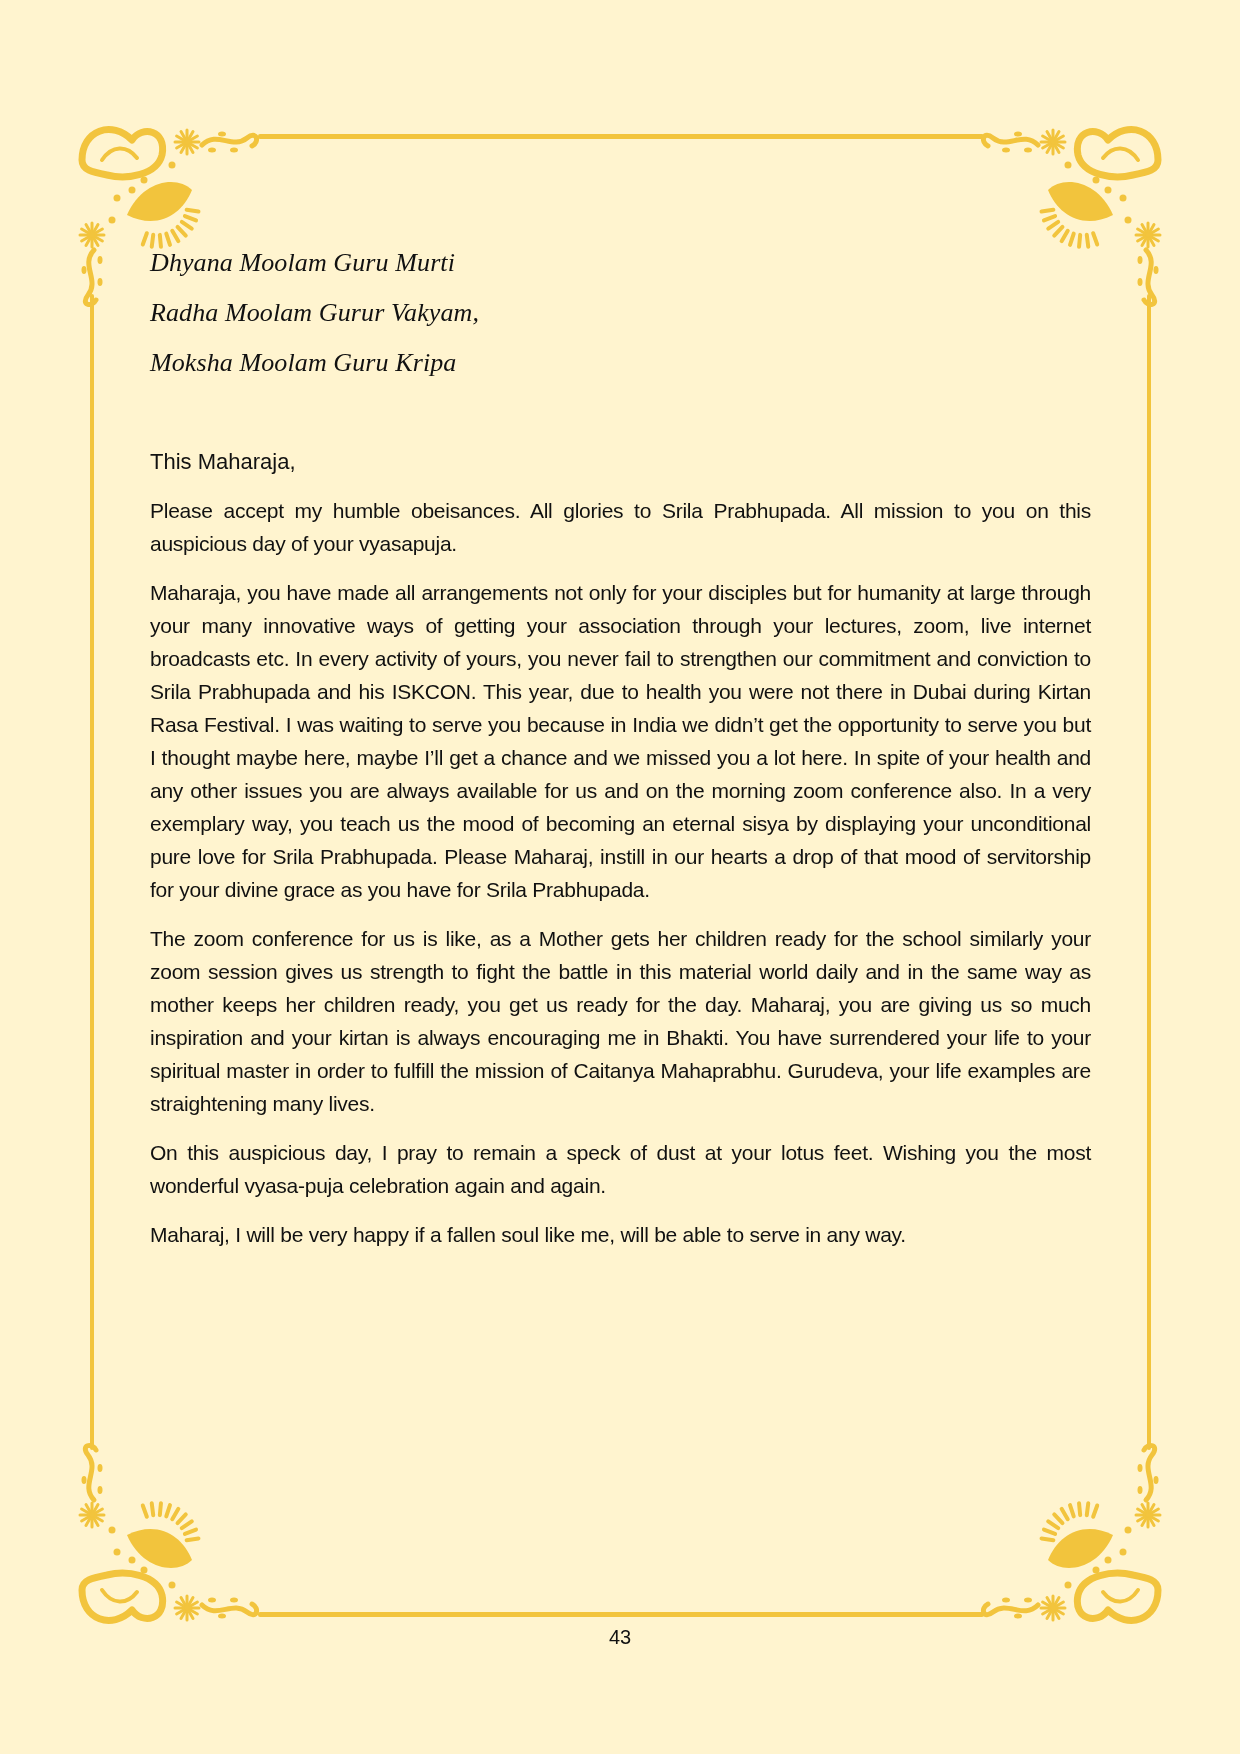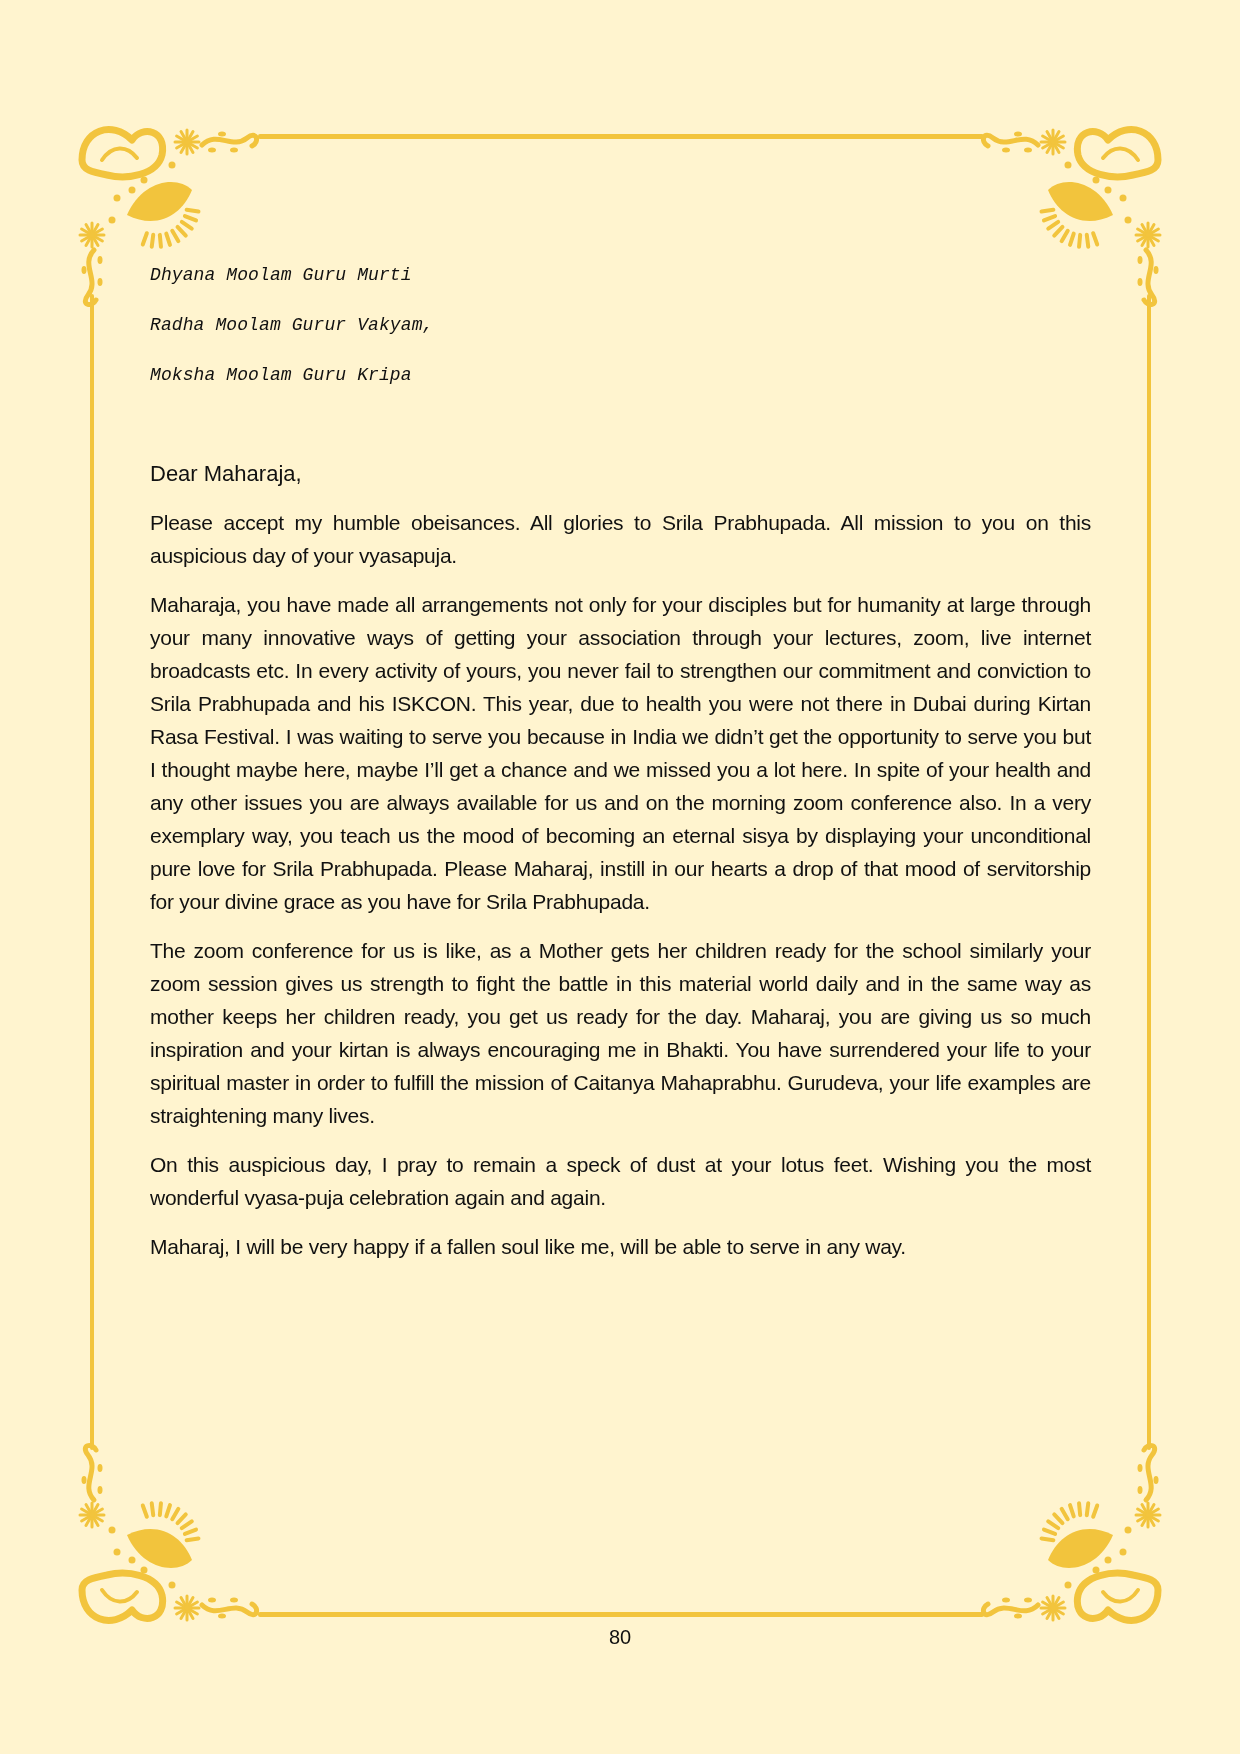--- a/index.html
+++ b/index.html
@@ -37,24 +37,24 @@
     .corner-br { left: 978px; top: 1440px; transform: scale(-1,-1); }
 
     .content {
       position: absolute;
       left: 150px;
       top: 246px;
       width: 941px;
     }
     .invocation {
       font-style: italic;
-      font-size: 18px;
+      font-size: 26px;
       line-height: 26px;
-      margin: 16px 0 24px 0;
-      font-family: Liberation Mono, monospace;
+      margin: 4px 0 24px 0;
+      font-family: Liberation Serif, serif;
       letter-spacing: 0.1px;
     }
     .salutation {
       margin-top: 73px;
       font-size: 22px;
       line-height: 26px;
       margin-bottom: 19px;
     }
     .para {
       font-size: 21px;
@@ -309,22 +309,22 @@
     </svg>
 </div>
 
 <div class="content">
   <div>
     <p class="invocation">Dhyana Moolam Guru Murti</p>
     <p class="invocation">Radha Moolam Gurur Vakyam,</p>
     <p class="invocation">Moksha Moolam Guru Kripa</p>
   </div>
 
-  <p class="salutation">Dear Maharaja,</p>
+  <p class="salutation">This Maharaja,</p>
 
   <p class="para">Please accept my humble obeisances. All glories to Srila Prabhupada. All mission to you on this auspicious day of your vyasapuja.</p>
   <p class="para">Maharaja, you have made all arrangements not only for your disciples but for humanity at large through your many innovative ways of getting your association through your lectures, zoom, live internet broadcasts etc. In every activity of yours, you never fail to strengthen our commitment and conviction to Srila Prabhupada and his ISKCON. This year, due to health you were not there in Dubai during Kirtan Rasa Festival. I was waiting to serve you because in India we didn’t get the opportunity to serve you but I thought maybe here, maybe I’ll get a chance and we missed you a lot here. In spite of your health and any other issues you are always available for us and on the morning zoom conference also. In a very exemplary way, you teach us the mood of becoming an eternal sisya by displaying your unconditional pure love for Srila Prabhupada. Please Maharaj, instill in our hearts a drop of that mood of servitorship for your divine grace as you have for Srila Prabhupada.</p>
   <p class="para">The zoom conference for us is like, as a Mother gets her children ready for the school similarly your zoom session gives us strength to fight the battle in this material world daily and in the same way as mother keeps her children ready, you get us ready for the day. Maharaj, you are giving us so much inspiration and your kirtan is always encouraging me in Bhakti. You have surrendered your life to your spiritual master in order to fulfill the mission of Caitanya Mahaprabhu. Gurudeva, your life examples are straightening many lives.</p>
   <p class="para">On this auspicious day, I pray to remain a speck of dust at your lotus feet. Wishing you the most wonderful vyasa-puja celebration again and again.</p>
   <p class="para">Maharaj, I will be very happy if a fallen soul like me, will be able to serve in any way.</p>
 </div>
 
-<div class="page-number">80</div>
+<div class="page-number">43</div>
 
 </body></html>

